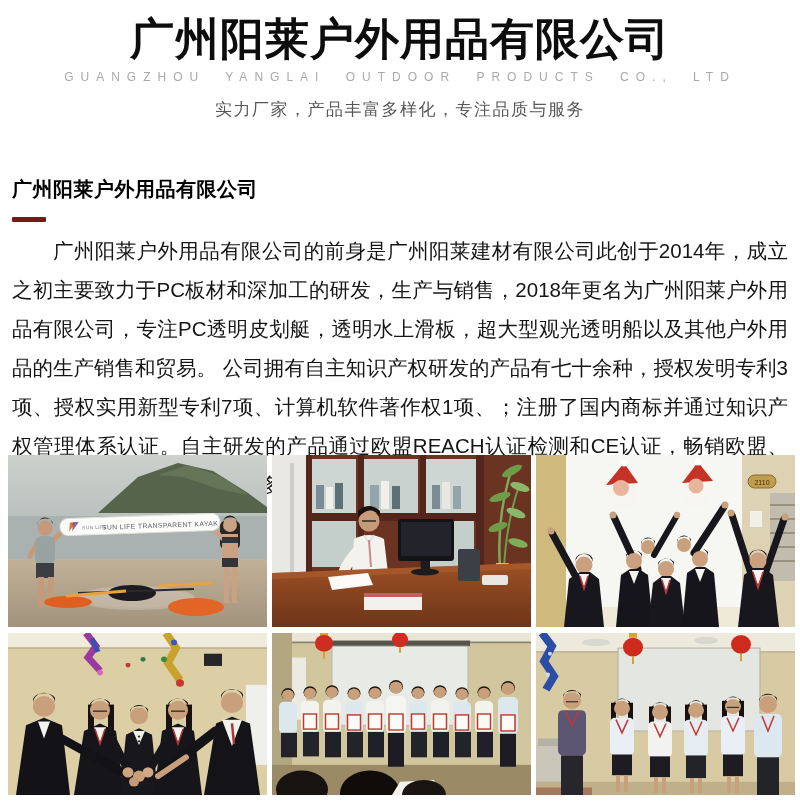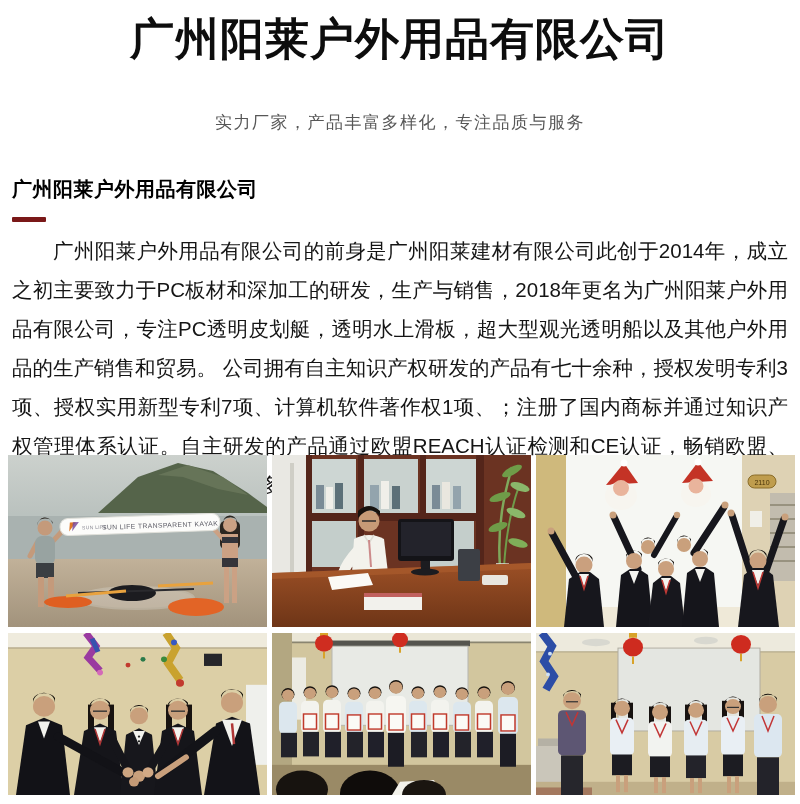--- a/index.html
+++ b/index.html
@@ -10,21 +10,21 @@
   .hdr-title {
     position:absolute; top:10px; left:0; width:100%; text-align:center;
     font-size:44px; font-weight:900; color:#0d0d0d; letter-spacing:1px;
   }
   .hdr-sub {
     position:absolute; top:70px; left:0; width:100%; text-align:center;
     font-size:12px; color:#a9a9a9; letter-spacing:7px; word-spacing:10px; white-space:nowrap;
   }
   .hdr-tag {
     position:absolute; top:98px; left:0; width:100%; text-align:center;
-    font-size:17px; color:#575757; letter-spacing:1.5px;margin-top:13px;
+    font-size:17px; color:#575757; letter-spacing:1.5px;
   }
   .about-h {
     position:absolute; top:176px; left:12px; font-size:20px; font-weight:bold;
     color:#000000; letter-spacing:0.5px;
   }
   .about-bar {
     position:absolute; top:217px; left:12px; width:34px; height:5px;
     background:#7a1818; border-radius:1px;
   }
   .about-p {
@@ -40,20 +40,21 @@
   .gallery figure { margin:0; width:100%; height:100%; overflow:hidden; background:#e8e8e4; }
   .gallery svg { display:block; width:100%; height:100%; }
   .gallery text { font-family:"Liberation Sans","DejaVu Sans",sans-serif; }
 </style>
 </head>
 <body>
 
 <div class="page">
 
   <div class="hdr-title">广州阳莱户外用品有限公司</div>
+  <div class="hdr-sub">GUANGZHOU YANGLAI OUTDOOR PRODUCTS CO., LTD</div>
   <div class="hdr-tag">实力厂家，产品丰富多样化，专注品质与服务</div>
 
   <div class="about-h">广州阳莱户外用品有限公司</div>
   <div class="about-bar"></div>
   <p class="about-p">广州阳莱户外用品有限公司的前身是广州阳莱建材有限公司此创于2014年，成立之初主要致力于PC板材和深加工的研发，生产与销售，2018年更名为广州阳莱户外用品有限公司，专注PC透明皮划艇，透明水上滑板，超大型观光透明船以及其他户外用品的生产销售和贸易。 公司拥有自主知识产权研发的产品有七十余种，授权发明专利3项、授权实用新型专利7项、计算机软件著作权1项、；注册了国内商标并通过知识产权管理体系认证。自主研发的产品通过欧盟REACH认证检测和CE认证，畅销欧盟、美国、日本、澳大利亚等50多个国家和地区。</p>
 
   <div class="gallery">
 
     <figure>
       <svg viewBox="0 0 259 172" preserveAspectRatio="none">

